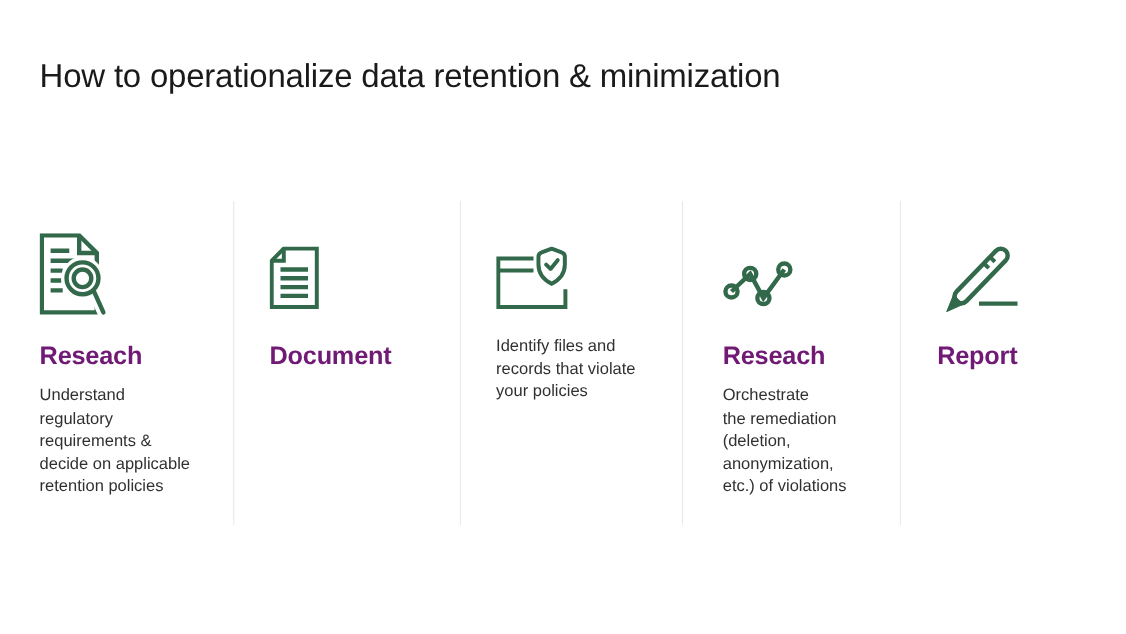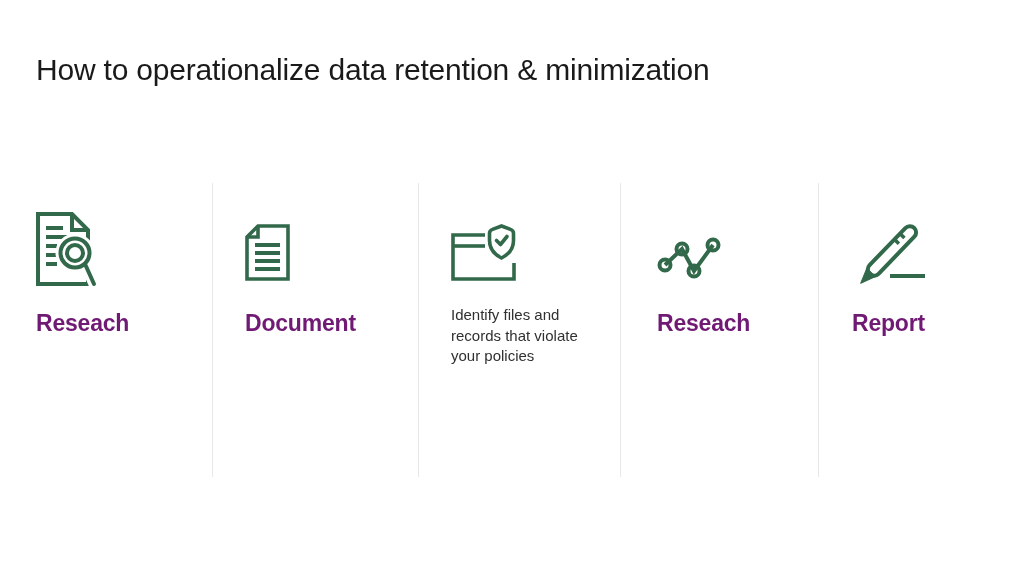--- a/index.html
+++ b/index.html
@@ -79,20 +79,25 @@
         <path class="ic" d="M10 43 H20"></path>
         <path class="ic" d="M10 52 H21"></path>
         <circle class="halo" cx="39" cy="41" r="14.5" stroke-width="10"></circle>
         <path class="halo" d="M49 52 L58 72" stroke-width="11" stroke-linecap="round"></path>
         <circle class="ic" cx="39" cy="41" r="14.5" stroke-width="4.5"></circle>
         <circle class="ic" cx="39" cy="41" r="8"></circle>
         <path class="ic" d="M49 52 L58 72" stroke-width="6.5" stroke-linecap="round"></path>
       </svg>
     </div>
     <div class="step-heading">Reseach</div>
+    <div class="step-desc">Understand
+regulatory
+requirements &amp;
+decide on applicable
+retention policies</div>
   </div>
 
   <div class="step-col c2">
     <div class="icon-box">
       <svg class="mb10" width="46" height="58" viewBox="0 0 46 58">
         <path class="ic-thin" d="M13 2 H43 V55 H2 V13 Z"></path>
         <path class="ic-thin" d="M13 2 V13 H2"></path>
         <path class="ic" d="M10 21 H35"></path>
         <path class="ic" d="M10 29 H35"></path>
         <path class="ic" d="M10 37 H35"></path>
@@ -120,20 +125,25 @@
     <div class="icon-box">
       <svg class="mb12" width="64" height="46" viewBox="0 0 64 46">
         <path class="ic" d="M8 31 L25 15 L37 37 L56 11"></path>
         <circle class="ic" cx="8" cy="31" r="5.5" fill="#ffffff"></circle>
         <circle class="ic" cx="25" cy="15" r="5.5" fill="#ffffff"></circle>
         <circle class="ic" cx="37" cy="37" r="5.5" fill="#ffffff"></circle>
         <circle class="ic" cx="56" cy="11" r="5.5" fill="#ffffff"></circle>
       </svg>
     </div>
     <div class="step-heading">Reseach</div>
+    <div class="step-desc">Orchestrate
+the remediation
+(deletion,
+anonymization,
+etc.) of violations</div>
   </div>
 
   <div class="step-col c5">
     <div class="icon-box">
       <svg class="mb5" width="76" height="72" viewBox="0 0 76 72">
         <g transform="translate(8,69) rotate(-46)">
           <path d="M1 0 L16 -6 L16 6 Z" fill="#32694a" stroke="#32694a" stroke-width="1" stroke-linejoin="round"></path>
           <rect class="ic" x="14" y="-6.25" width="64" height="12.5" rx="6.25"></rect>
           <path class="ic-thin" d="M56 -6 L56 0"></path>
           <path class="ic-thin" d="M64 -6 L64 0"></path>

